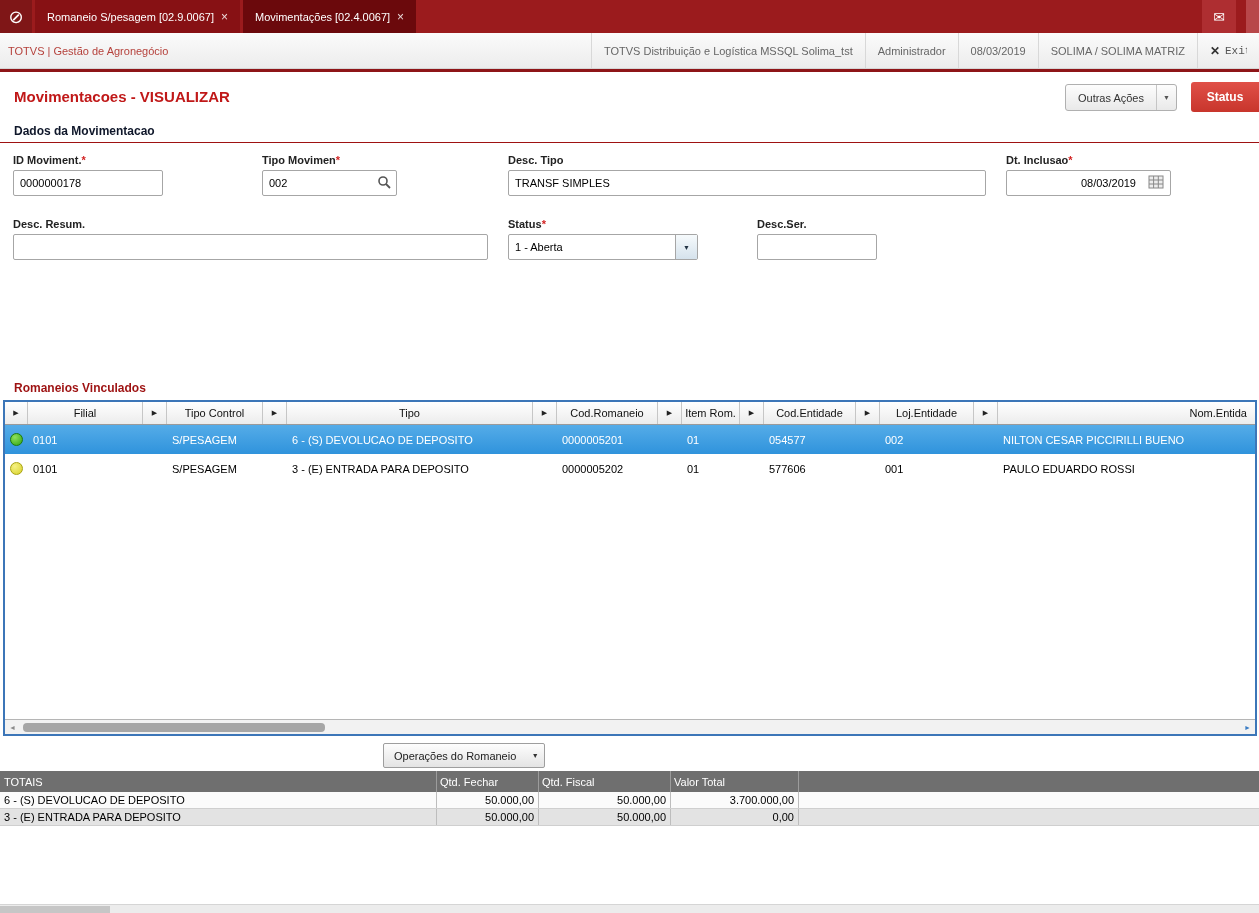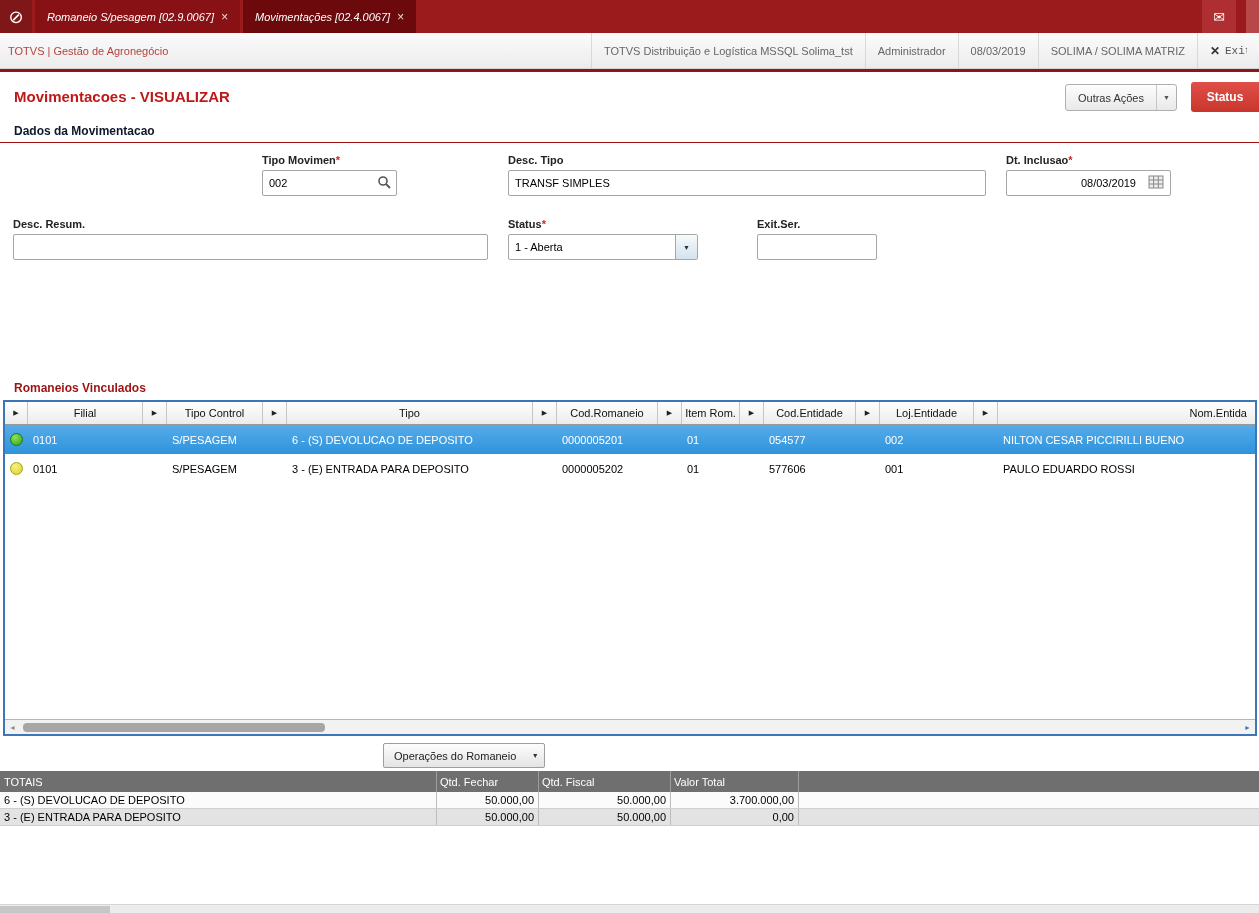--- a/index.html
+++ b/index.html
@@ -4,21 +4,21 @@
 <style>
   * { margin:0; padding:0; box-sizing:border-box; }
   html,body { width:1259px; height:913px; overflow:hidden; background:#fff;
     font-family:"Liberation Sans", sans-serif; }
 
   
   .topbar { height:33px; background:#9B1B1D; display:flex; align-items:stretch; color:#fff; }
   .app-icon { width:32px; display:flex; align-items:center; justify-content:center;
     font-size:18px; background:rgba(0,0,0,.18); }
   .tab { display:flex; align-items:center; gap:7px; padding:0 12px; font-size:11px;
-    background:#871114; margin-left:3px; white-space:nowrap; cursor:default;font-style:italic; }
+    background:#871114; margin-left:3px; white-space:nowrap; cursor:default; }
   .tab.active { background:#6B090C; }
   .tab-close { font-size:12px; opacity:.85; }
   .topbar-spacer { flex:1; }
   .mail-btn { width:34px; display:flex; align-items:center; justify-content:center;
     background:#AE2E31; font-size:14px; margin-right:10px; }
   .corner-btn { width:13px; background:#B8474A; }
 
   
   .header { height:36px; background:linear-gradient(#FBFBFB,#ECECEC);
     border-bottom:1px solid #D5D5D5; display:flex; align-items:center; }
@@ -181,20 +181,24 @@
   </div>
   <div class="fechar-btn">
     <span>Status</span>
   </div>
 </div>
 
 <div class="section-hdr">Dados da Movimentacao</div>
 
 <div class="form-area">
 
+  <div class="fgroup" style="left:13px; top:11px; width:150px;">
+    <label class="flabel"><span>ID Moviment.</span><span class="req">*</span></label>
+    <input class="finput" value="0000000178" style="">
+  </div>
 
   <div class="fgroup" style="left:262px; top:11px; width:135px;">
     <label class="flabel"><span>Tipo Movimen</span><span class="req">*</span></label>
     <div class="iwrap">
       <input class="finput" style="padding-right: 26px;" value="002">
       <span class="icon-in">
         <svg width="15" height="15" viewBox="0 0 15 15">
             <circle cx="6" cy="6" r="4" fill="none" stroke="#555" stroke-width="1.6"></circle>
             <line x1="9" y1="9" x2="13" y2="13" stroke="#555" stroke-width="1.8"></line>
           </svg>
@@ -230,21 +234,21 @@
 
   <div class="fgroup" style="left:508px; top:75px; width:190px;">
     <label class="flabel"><span>Status</span><span class="req">*</span></label>
     <div class="combo">
       <span class="combo-text">1 - Aberta</span>
       <span class="combo-btn">▼</span>
     </div>
   </div>
 
   <div class="fgroup" style="left:757px; top:75px; width:120px;">
-    <label class="flabel"><span>Exit.Ser.</span></label>
+    <label class="flabel"><span>Desc.Ser.</span></label>
     <input class="finput" value="" style="">
   </div>
 
 </div>
 
 <div class="section-hdr2">Romaneios Vinculados</div>
 
 <div class="grid">
   <div class="ghead">
     <span class="ha ha0">▶</span>

